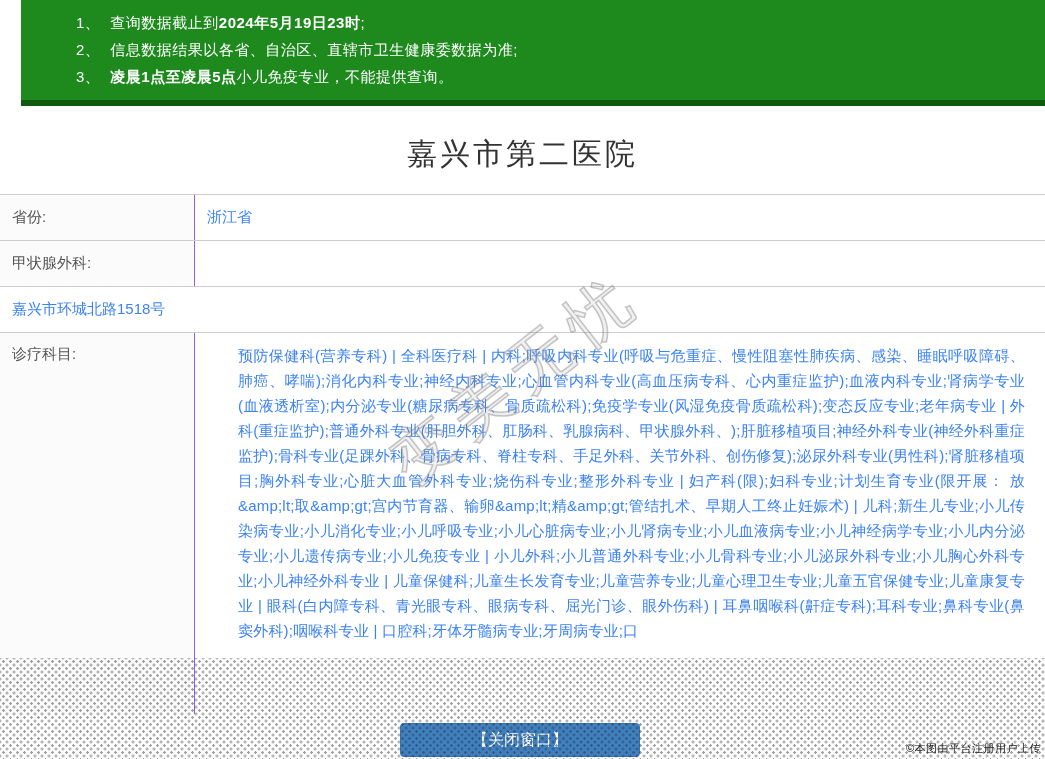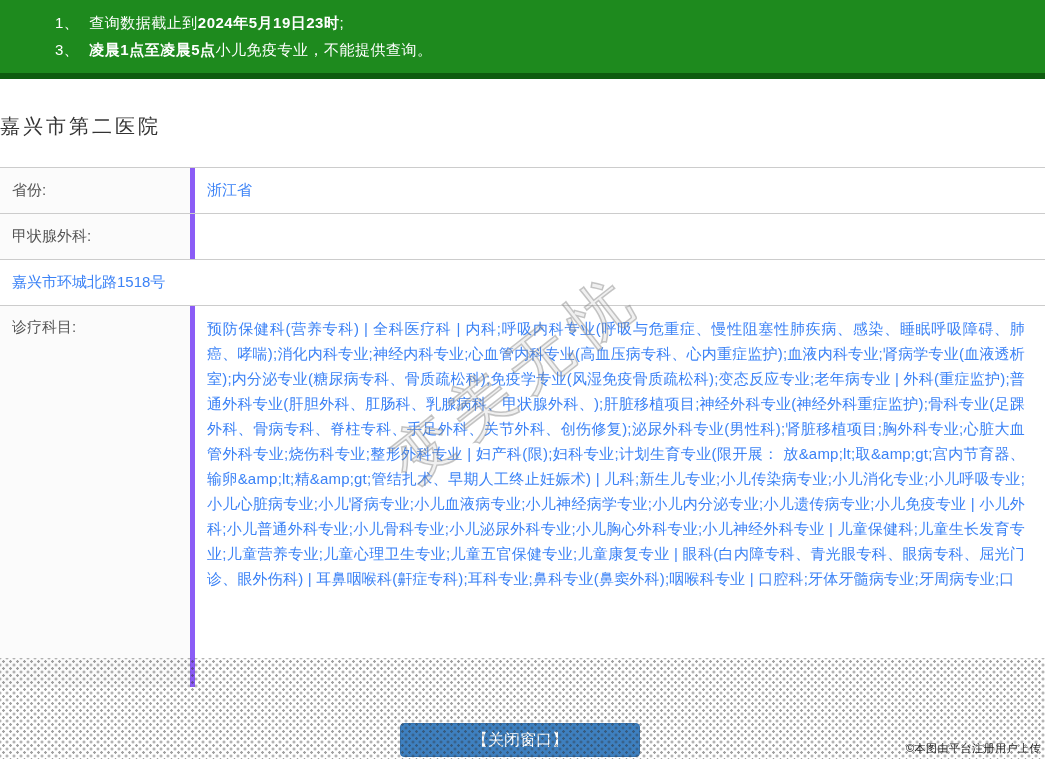--- a/index.html
+++ b/index.html
@@ -1,34 +1,34 @@
 <!DOCTYPE html>
 <html><head>
 <meta charset="utf-8">
 <style>
   * { margin:0; padding:0; box-sizing:border-box; }
   html,body { width:1045px; height:759px; overflow:hidden; background:#fff;
     font-family:"Liberation Sans","DejaVu Sans",sans-serif; position:relative; }
 
   
   .notice-banner { background:#1e8a1e; border-bottom:6px solid #0f5c10;
-    padding:9px 20px 10px 55px; color:#fff; }
+    padding:9px 20px 10px 55px; color:#fff;margin-left:21px; }
   .notice-item { font-size:15px; line-height:27px; letter-spacing:0.5px; }
   .notice-item .num { margin-right:10px; }
   .notice-item b { font-weight:bold; }
 
   
-  .page-title { font-size:20px; color:#333; font-weight:400;
+  .page-title { text-align:center; font-size:30px; color:#333; font-weight:400;
     letter-spacing:3px; margin:30px 0 23px 0; line-height:35px; }
 
   
   .info-table { border-top:1px solid #ccc; }
   .info-row { display:flex; border-bottom:1px solid #ccc; min-height:46px; }
-  .info-row.last { border-bottom:none; min-height:381px; }
-  .info-label { flex:0 0 195px; width:195px; border-right:5px solid #8b5cf6;
+  .info-row.last { border-bottom:none; min-height:381px;gap:31px; }
+  .info-label { flex:0 0 195px; width:195px; border-right:1px solid #8b5cf6;
     background:#fbfbfb; color:#555; font-size:15px; padding:13px 8px 0 12px; }
   .info-value { flex:1; color:#3b82f6; font-size:15px; padding:13px 20px 0 12px; }
   .info-row.last .info-label { padding-top:12px; }
   .info-row.last .info-value { padding-top:10px; line-height:25px;
     text-align:justify; letter-spacing:0.2px; }
 
   
   .watermark { position:absolute; left:355px; top:315px; width:370px; height:70px;
     transform:rotate(-38deg); font-size:62px; letter-spacing:12px;
     color:rgba(150,150,150,0.14); -webkit-text-stroke:1.5px rgba(130,130,130,0.45);
@@ -54,20 +54,23 @@
     color:#222; z-index:10; letter-spacing:0.5px; }
 </style>
 </head>
 <body>
 
 <div class="notice-banner">
   <div class="notice-item">
     <span class="num">1、</span><span>查询数据截止到</span><b>2024年5月19日23时</b><span>;</span>
   </div>
   <div class="notice-item">
+    <span class="num">2、</span><span>信息数据结果以各省、自治区、直辖市卫生健康委数据为准;</span><b></b><span></span>
+  </div>
+  <div class="notice-item">
     <span class="num">3、</span><span></span><b>凌晨1点至凌晨5点</b><span>小儿免疫专业，不能提供查询。</span>
   </div>
 </div>
 
 <div class="page-title">嘉兴市第二医院</div>
 
 <div class="info-table">
   <div class="info-row">
     <div class="info-label">省份:</div>
     <div class="info-value">浙江省</div>

